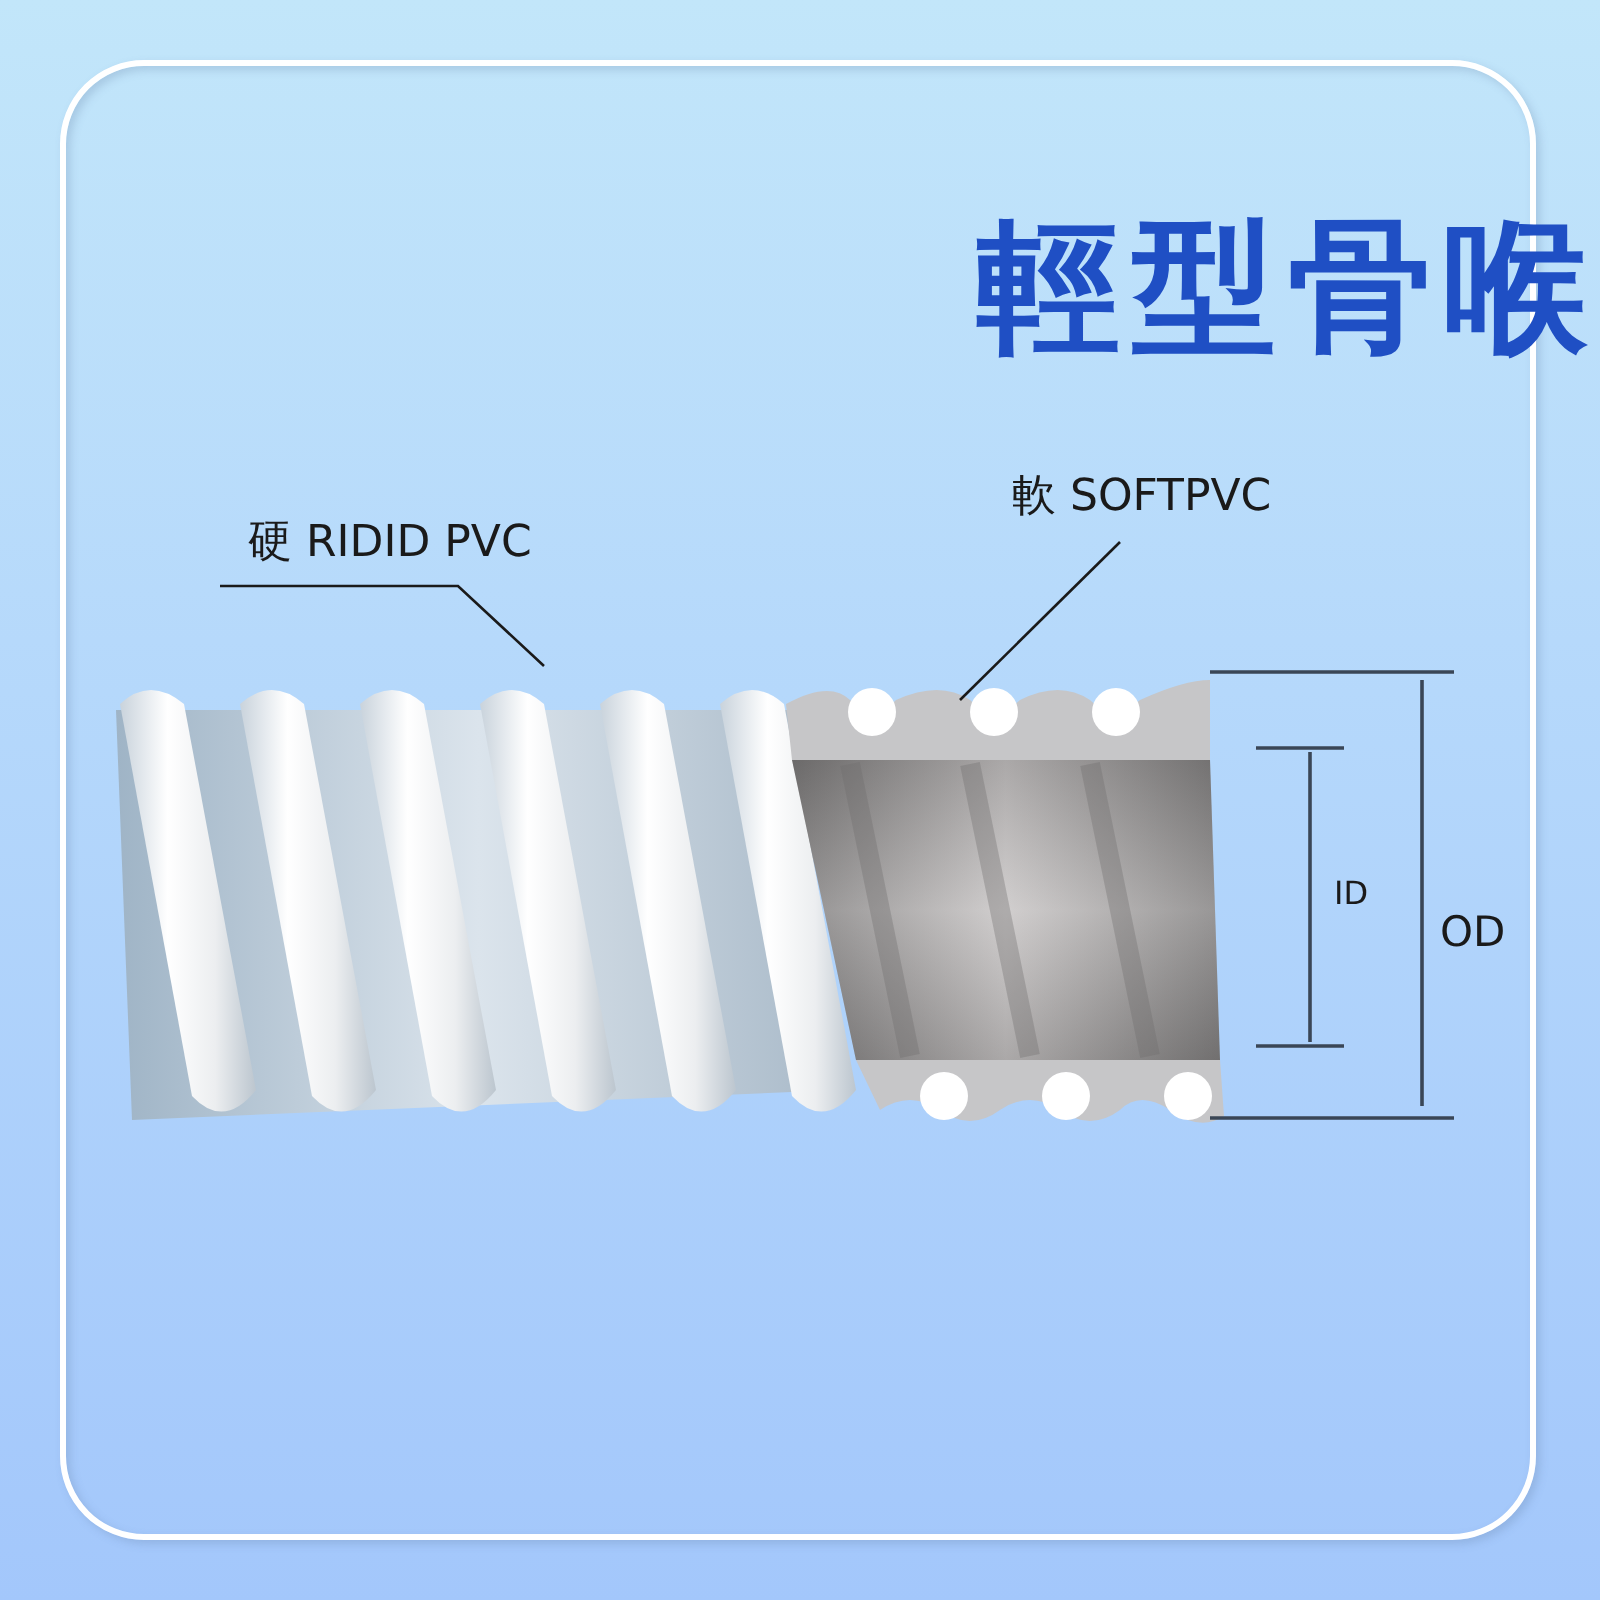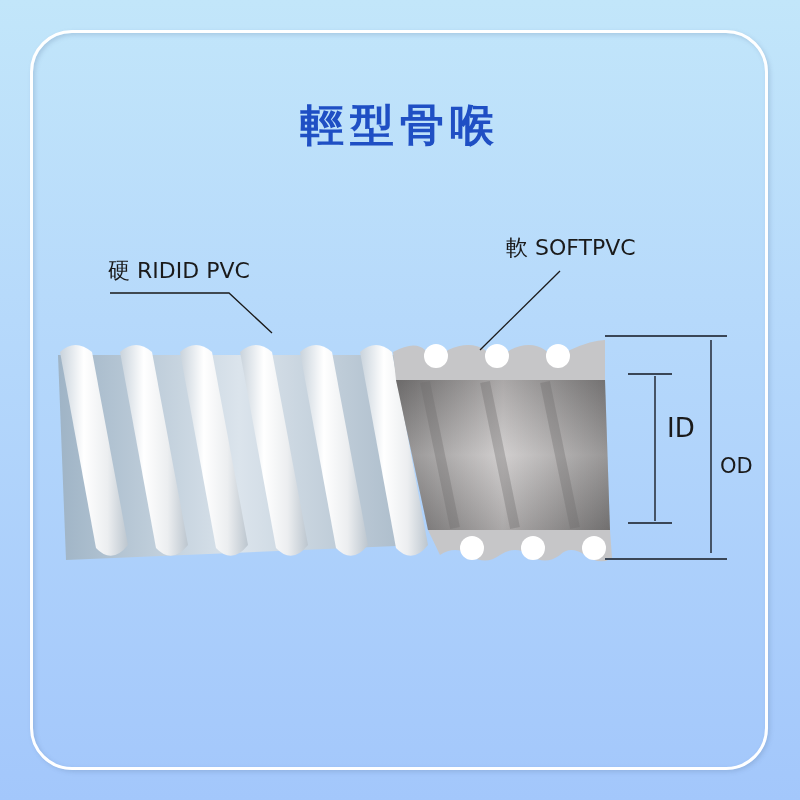--- a/index.html
+++ b/index.html
@@ -2,27 +2,27 @@
 <html><head>
 <meta charset="utf-8">
 <style>
   html, body { margin:0; padding:0; }
   body { width:800px; height:800px; overflow:hidden; position:relative;
     background: linear-gradient(180deg, #c2e6fa 0%, #b6d9fb 40%, #a3c7fb 100%);
     font-family: "Liberation Sans", "DejaVu Sans", sans-serif; }
   .frame { position:absolute; left:30px; top:30px; width:738px; height:740px;
     border:3px solid #ffffff; border-radius:42px; box-sizing:border-box;
     box-shadow: inset 2px 2px 4px rgba(90,120,160,0.25), 2px 2px 4px rgba(90,120,160,0.25); }
-  .title { position:absolute; left:0; width:800px; top:96px; text-align:center;
-    font-size:44px; font-weight:bold; color:#1f4fc4; letter-spacing:6px;
+  .title { position:absolute; left:0; width:800px; top:96px; text-align:right;
+    font-size:72px; font-weight:bold; color:#1f4fc4; letter-spacing:6px;
     font-family: "DejaVu Sans", sans-serif; }
   .label { position:absolute; font-size:22px; color:#1a1a1a; font-family:"DejaVu Sans", sans-serif; }
-  .label-hard { left:108px; top:256px;text-align:right; }
+  .label-hard { left:124px; top:256px;text-align:right; }
   .label-soft { left:506px; top:233px; }
-  .label-id { left:667px; top:413px; font-size:26px; }
+  .label-id { left:667px; top:437px; font-size:16px; }
   .label-od { left:720px; top:454px; font-size:21px; }
   svg.diagram { position:absolute; left:0; top:0; }
 </style>
 </head>
 <body>
 
 <div class="frame"></div>
 
 <div class="title">輕型骨喉</div>
 

